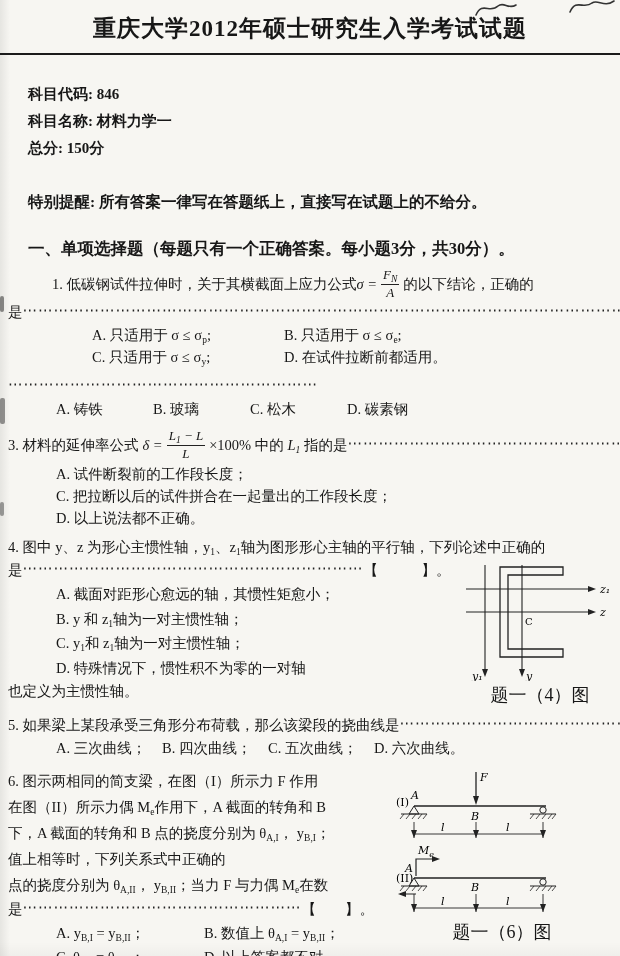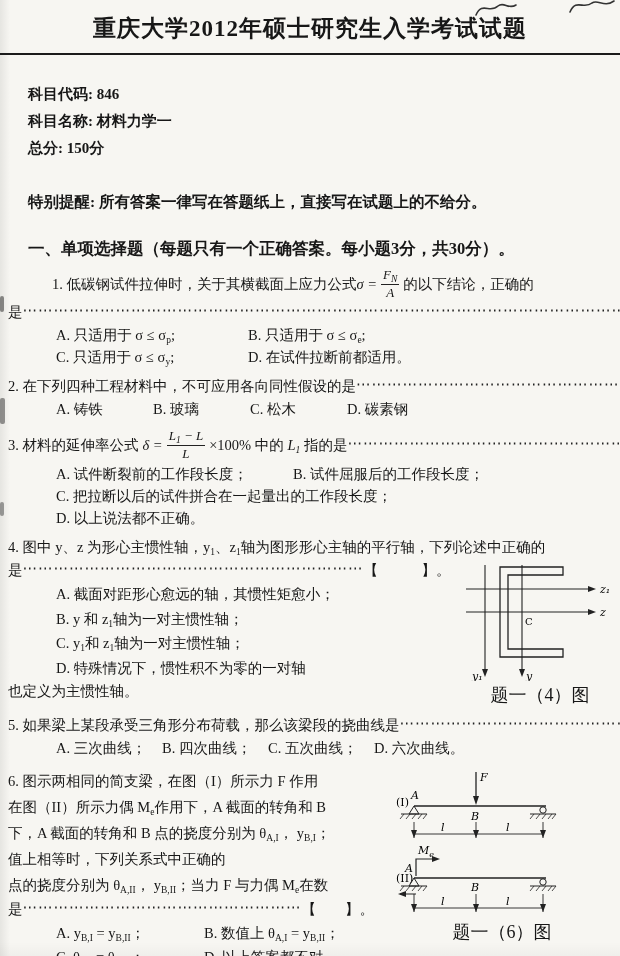--- a/index.html
+++ b/index.html
@@ -22,21 +22,21 @@
   .qline{line-height:23px;}
   .flexline{display:flex;align-items:center;}
   .flexline>span{flex:none;white-space:pre;}
   .leader{flex:1 1 auto;overflow:hidden;white-space:nowrap;letter-spacing:1px;color:#222;position:relative;top:-2px;}
   .bracket{white-space:pre;}
   .stem{width:560px;}
   .stem4{width:402px;}
   .stem6{width:320px;}
   .opts{padding-left:48px;line-height:22px;}
   .optrow{display:flex;padding-left:48px;line-height:22px;}
-  .optrow .w190{width:192px;flex:none;}
+  .optrow .w190{width:192px;flex:none;margin-left:36px;}
   .optrow .w97{width:97px;flex:none;}
   .optrow .w105{width:106px;flex:none;}
   .optrow .w235{width:237px;flex:none;}
   .optrow .w148{width:148px;flex:none;}
   sub{font-size:9.5px;vertical-align:-3px;line-height:0;}
   .mi{font-style:italic;}
   .frac{display:inline-block;text-align:center;vertical-align:middle;margin:0 4px;font-size:13px;line-height:1.1;font-style:italic;}
   .frac .fn{display:block;border-bottom:1.2px solid #222;padding:0 2px 1px;}
   .frac .fd{display:block;padding-top:1px;}
   .row{display:flex;align-items:flex-start;}
@@ -94,21 +94,20 @@
         <span><span>B. 只适用于 σ ≤ σ</span><sub>e</sub><span>;</span></span>
       </div>
       <div class="optrow">
         <span class="w190"><span>C. 只适用于 σ ≤ σ</span><sub>y</sub><span>;</span></span>
         <span>D. 在试件拉断前都适用。</span>
       </div>
     </div>
 
     <div class="q">
       <div class="qline flexline stem">
-        <span>2. 在下列四种工程材料中，不可应用各向同性假设的是</span>
         <span class="leader">⋯⋯⋯⋯⋯⋯⋯⋯⋯⋯⋯⋯⋯⋯⋯⋯⋯⋯⋯⋯</span>
 
       </div>
       <div class="optrow">
         <span class="w97">A. 铸铁</span>
         <span class="w97">B. 玻璃</span>
         <span class="w97">C. 松木</span>
         <span>D. 碳素钢</span>
       </div>
     </div>
@@ -119,21 +118,20 @@
         <span class="mi" style="margin-left:4px;">δ =</span>
         <span class="frac"><span class="fn"><span>L</span><sub>1</sub><span> − L</span></span><span class="fd">L</span></span>
         <span>×100% 中的 </span>
         <span class="mi"><span>L</span><sub>1</sub></span>
         <span> 指的是</span>
         <span class="leader">⋯⋯⋯⋯⋯⋯⋯⋯⋯⋯⋯⋯⋯⋯⋯⋯⋯⋯⋯⋯</span>
 
       </div>
       <div class="optrow">
         <span class="w235">A. 试件断裂前的工作段长度；</span>
-        <span>B. 试件屈服后的工作段长度；</span>
       </div>
       <div class="opts">C. 把拉断以后的试件拼合在一起量出的工作段长度；</div>
       <div class="opts">D. 以上说法都不正确。</div>
     </div>
 
     <div class="q">
       <div class="qline">
         <span>4. 图中 y、z 为形心主惯性轴，y</span><sub>1</sub><span>、z</span><sub>1</sub><span>轴为图形形心主轴的平行轴，下列论述中正确的</span>
       </div>
       <div class="row">

